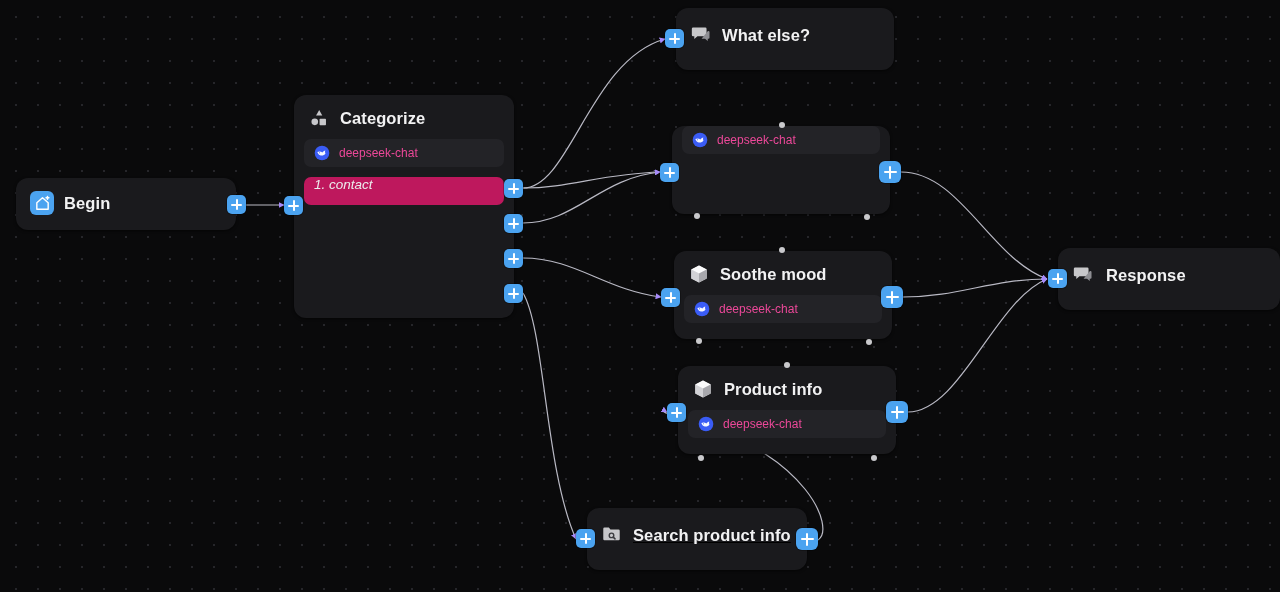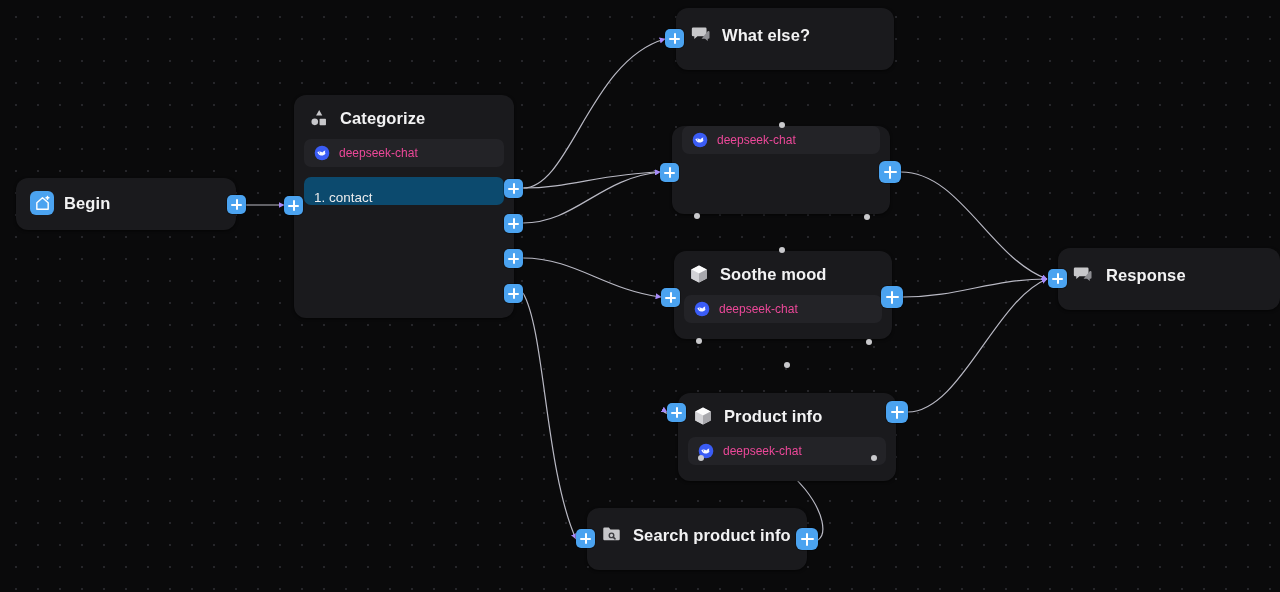--- a/index.html
+++ b/index.html
@@ -38,24 +38,25 @@
     background: #232327;
     border-radius: 7px;
     height: 28px;
     display: flex; align-items: center; gap: 9px;
     padding: 0 10px;
   }
   .model-name { color: #ec4899; font-size: 12px; }
 
   .cat-row {
     margin: 0 10px 7px 10px;
-    background: #0c4a6e;
+    background: #be185d;
     border-radius: 7px;
-    height: 28px; display: flex; align-items: flex-end;
+    height: 28px; display: flex; align-items: flex-start;
     padding: 0 10px;
+    font-style: italic;
   }
   .cat-label { color: #ececed; font-size: 13.5px; }
 
   
   .plus {
     position: absolute; width: 19px; height: 19px;
     background: #4ba3f0; border-radius: 5px;
     display: flex; align-items: center; justify-content: center;
     box-shadow: 0 0 0 1px rgba(0,0,0,.25);
     z-index: 6;
@@ -219,21 +220,21 @@
       </span>
       <span class="model-name">deepseek-chat</span>
     </div>
   </div>
   <div class="plus" style="left:661px; top:288px;"></div>
   <div class="plus big" style="left:881px; top:286px;"></div>
   <div class="dot" style="left:779px; top:247px;"></div>
   <div class="dot" style="left:696px; top:338px;"></div>
   <div class="dot" style="left:866px; top:339px;"></div>
 
-  <div class="node" style="left:678px; top:366px; width:218px; height:88px;margin-top:27px;">
+  <div class="node" style="left:678px; top:366px; width:218px; height:88px;">
     <div class="node-head">
       <span class="icon">
         <svg viewBox="0 0 24 24" width="22" height="22">
           <path d="M12 2.6 L20.4 7 V17 L12 21.4 L3.6 17 V7 Z" fill="#e6e6e8"></path>
           <path d="M12 2.6 L20.4 7 L12 11.5 L3.6 7 Z" fill="#fbfbfc"></path>
           <path d="M12 11.5 L20.4 7 V17 L12 21.4 Z" fill="#a8a8ad"></path>
           <path d="M12 11.5 L3.6 7 V17 L12 21.4 Z" fill="#d2d2d6"></path>
         </svg>
       </span>
       <span class="node-title">Product info</span>
@@ -251,21 +252,21 @@
       <span class="model-name">deepseek-chat</span>
     </div>
   </div>
   <div class="plus" style="left:667px; top:403px;"></div>
   <div class="plus big" style="left:886px; top:401px;"></div>
   <div class="dot" style="left:784px; top:362px;"></div>
   <div class="dot" style="left:698px; top:455px;"></div>
   <div class="dot" style="left:871px; top:455px;"></div>
 
   <div class="node" style="left:587px; top:508px; width:220px; height:62px;">
-    <div class="node-head" style="padding-top:16px;">
+    <div class="node-head" style="padding-top:16px;text-decoration:underline;">
       <span class="icon">
         <svg viewBox="0 0 24 24" width="21" height="21">
           <path d="M2.6 5.5 a1.4 1.4 0 0 1 1.4 -1.4 h5 l1.8 2.2 h9.2
                    a1.4 1.4 0 0 1 1.4 1.4 v9.4 a1.4 1.4 0 0 1 -1.4 1.4
                    h-16 a1.4 1.4 0 0 1 -1.4 -1.4 z" fill="#c7c7ca"></path>
           <circle cx="12" cy="13" r="2.6" fill="none" stroke="#3c3c40" stroke-width="1.6"></circle>
           <path d="M14 15 L16 17" stroke="#3c3c40" stroke-width="1.8" stroke-linecap="round"></path>
         </svg>
       </span>
       <span class="node-title">Search product info</span>

